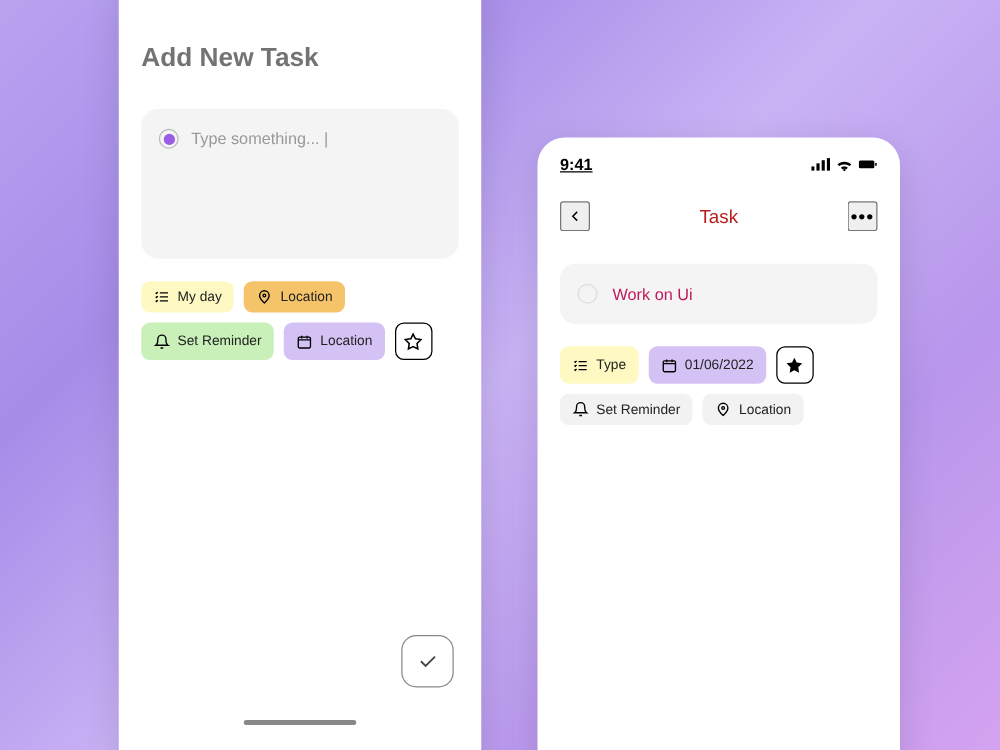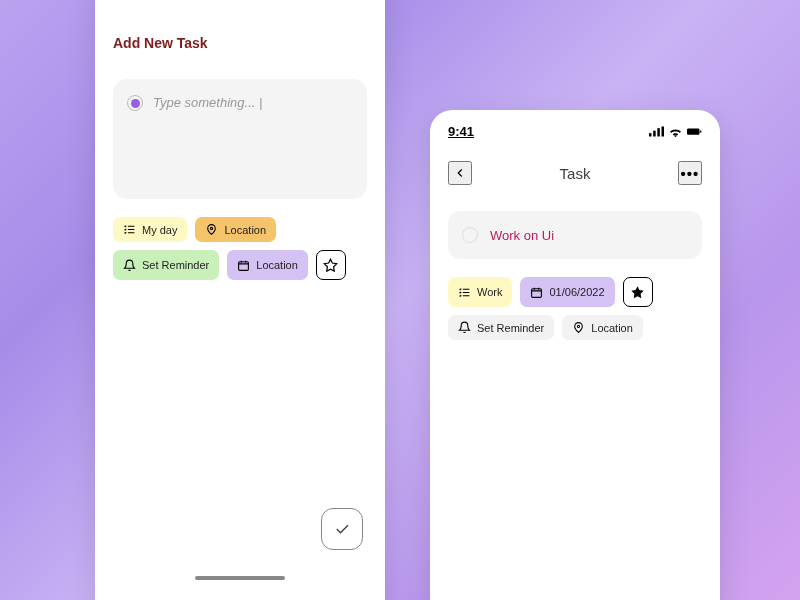--- a/index.html
+++ b/index.html
@@ -32,35 +32,34 @@
     top: 110px;
     left: 430px;
     width: 290px;
     height: 640px;
     padding: 0 18px;
   }
 
   
   .title-left {
     margin-top: 55px;
-    font-size: 14px;
+    font-size: 21px;
     font-weight: 700;
-    color: #7f1d1d;
+    color: #737373;
   }
 
   .input-card {
     margin-top: 28px;
     background: #f4f4f4;
     border-radius: 14px;
     padding: 16px 14px;
     height: 120px;
     display: flex;
     align-items: flex-start;
     gap: 10px;
-    font-style: italic;
   }
 
   .radio-dot {
     width: 16px;
     height: 16px;
     border: 1.5px solid #bbb;
     border-radius: 50%;
     display: flex;
     align-items: center;
     justify-content: center;
@@ -158,21 +157,21 @@
 
   .nav-row {
     display: flex;
     justify-content: space-between;
     align-items: center;
     margin-top: 22px;
   }
   .nav-title {
     font-size: 15px;
     font-weight: 400;
-    color: #404040;
+    color: #b91c1c;
   }
   .back-btn, .more-btn {
     width: 24px;
     height: 24px;
     display: flex;
     align-items: center;
     justify-content: center;
   }
   .more-btn { font-size: 15px; letter-spacing: 1px; font-weight: 700; }
 
@@ -280,21 +279,21 @@
   <div class="task-card">
     <span class="radio-dot empty"></span>
     <span class="task-text">Work on Ui</span>
   </div>
 
   <div class="chip-row">
     <button class="chip c-pink">
       <svg viewBox="0 0 24 24" fill="none" stroke="#000" stroke-width="2">
           <path d="M3 6h2M3 12h2M3 18h2M9 6h12M9 12h12M9 18h12M3 6l1 1 2-2M3 12l1 1 2-2M3 18l1 1 2-2"></path>
         </svg>
-      <span>Work</span>
+      <span>Type</span>
     </button>
     <button class="chip c-purple">
       <svg viewBox="0 0 24 24" fill="none" stroke="#000" stroke-width="2">
           <rect x="3" y="5" width="18" height="16" rx="2"></rect>
           <path d="M3 9h18M8 3v4M16 3v4"></path>
         </svg>
       <span>01/06/2022</span>
     </button>
     <button class="square-btn">
       <svg viewBox="0 0 24 24" fill="#000">

